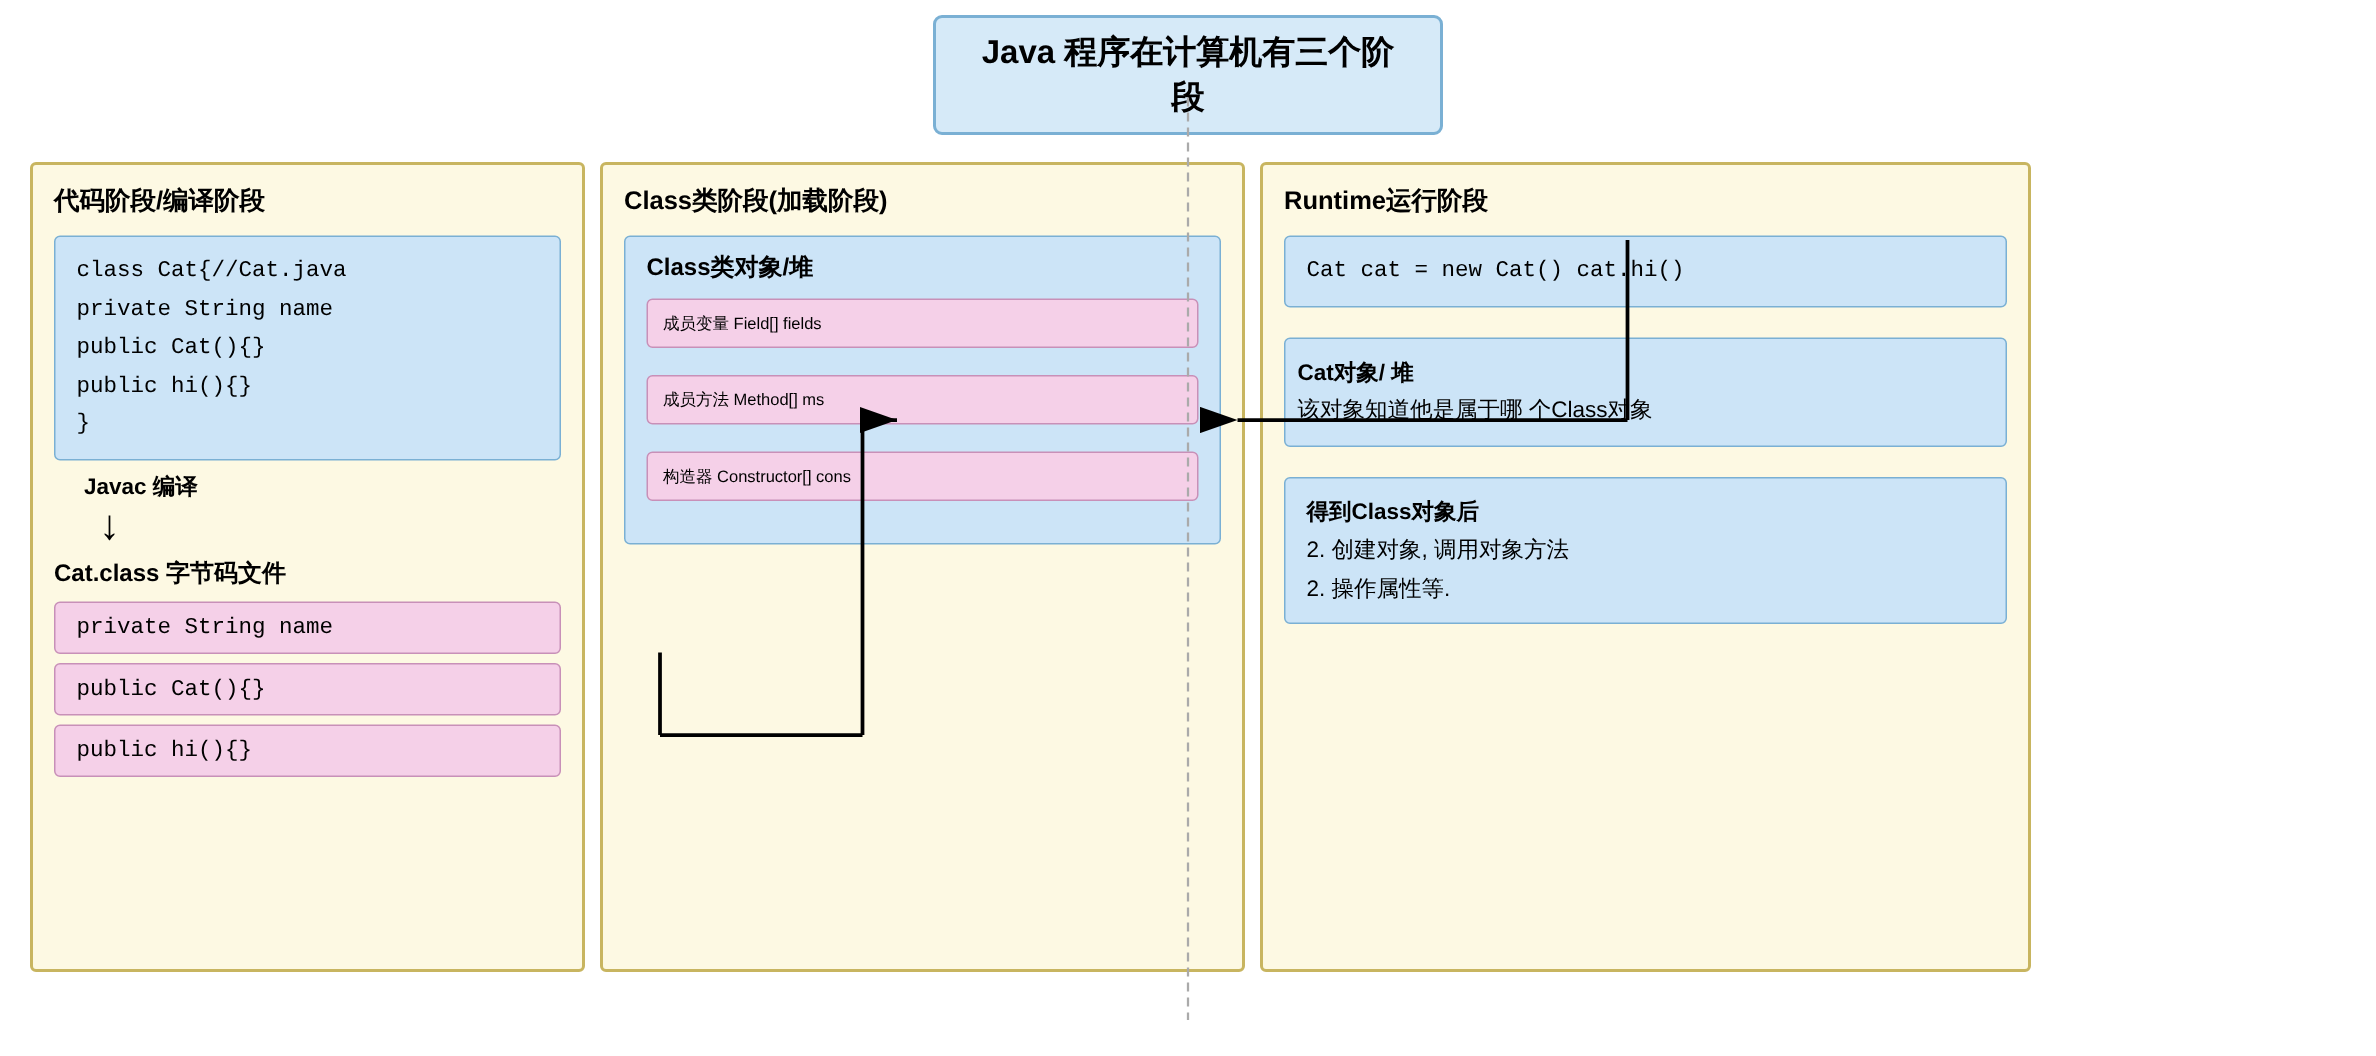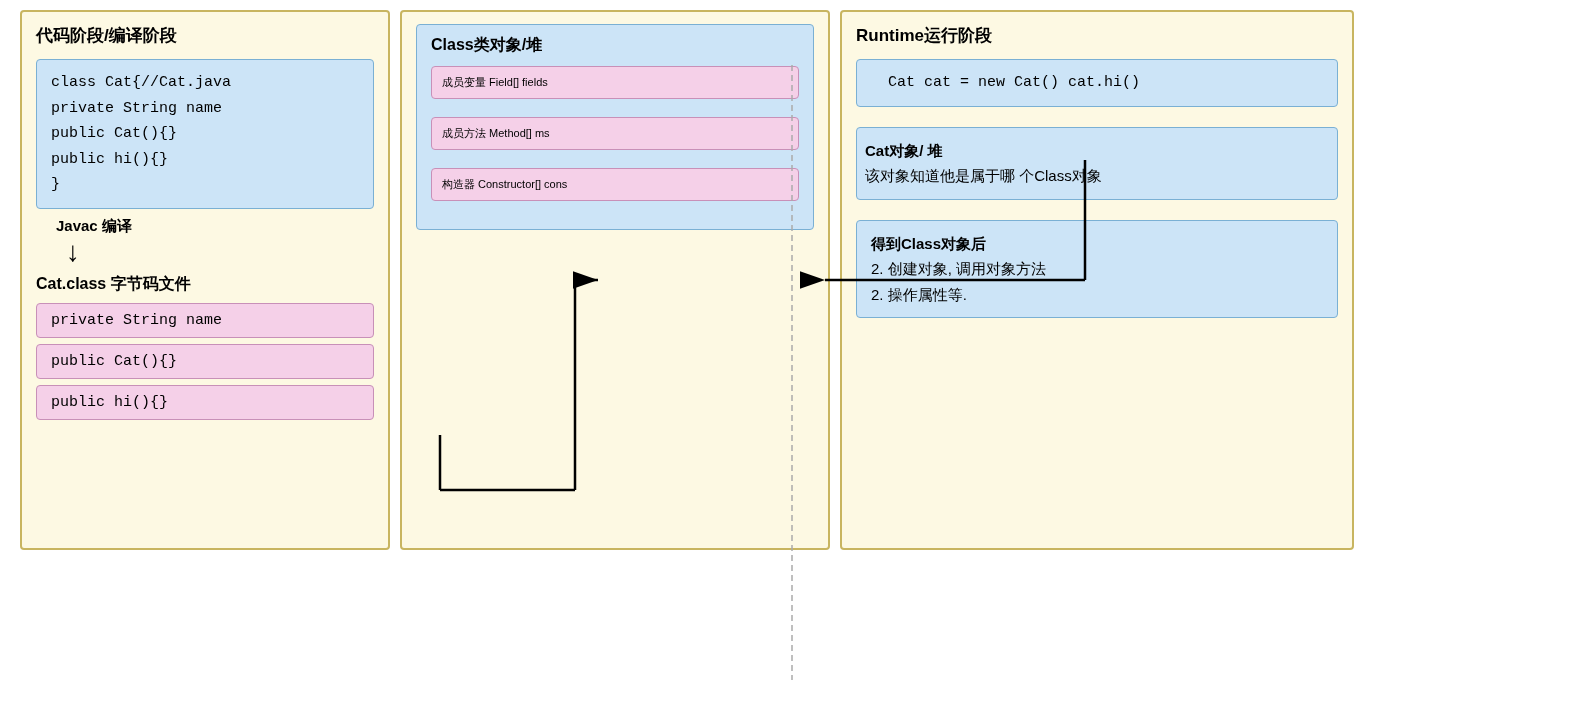--- a/index.html
+++ b/index.html
@@ -162,21 +162,21 @@
       padding: 8px 10px;
       margin-bottom: 18px;
       font-size: 11px;
     }
 
     
     .runtime-code-box {
       background: #cce4f7;
       border: 1.5px solid #7ab0d4;
       border-radius: 4px;
-      padding: 10px 31px;
+      padding: 10px 14px;
       font-family: 'Courier New', monospace;
       font-size: 15px;
       line-height: 1.7;
       margin-bottom: 20px;
     }
 
     .cat-obj-box {
       background: #cce4f7;
       border: 1.5px solid #7ab0d4;
       border-radius: 4px;
@@ -205,20 +205,21 @@
       pointer-events: none;
       z-index: 20;
     }
 
   </style>
 </head>
 <body>
 
 <div class="page-wrapper">
 
+  <div class="title-box">Java 程序在计算机有三个阶段</div>
 
   <div class="main-row">
 
     <div class="stage-panel left">
       <div class="stage-title">代码阶段/编译阶段</div>
 
       <div class="code-source-box">class Cat{//Cat.java
 private String name
 public Cat(){}
 public hi(){}
@@ -231,20 +232,21 @@
 
       <div class="class-file-title">Cat.class 字节码文件</div>
 
       <div class="bytecode-box">private String name</div>
       <div class="bytecode-box">public Cat(){}</div>
       <div class="bytecode-box">public hi(){}</div>
 
     </div>
 
     <div class="stage-panel middle">
+      <div class="stage-title">Class类阶段(加载阶段)</div>
 
       <div class="class-obj-panel">
         <div class="class-obj-title">Class类对象/堆</div>
         <div class="field-row">成员变量 Field[] fields</div>
         <div class="field-row">成员方法 Method[] ms</div>
         <div class="field-row">构造器 Constructor[] cons</div>
       </div>
     </div>
 
     <div class="stage-panel right">

